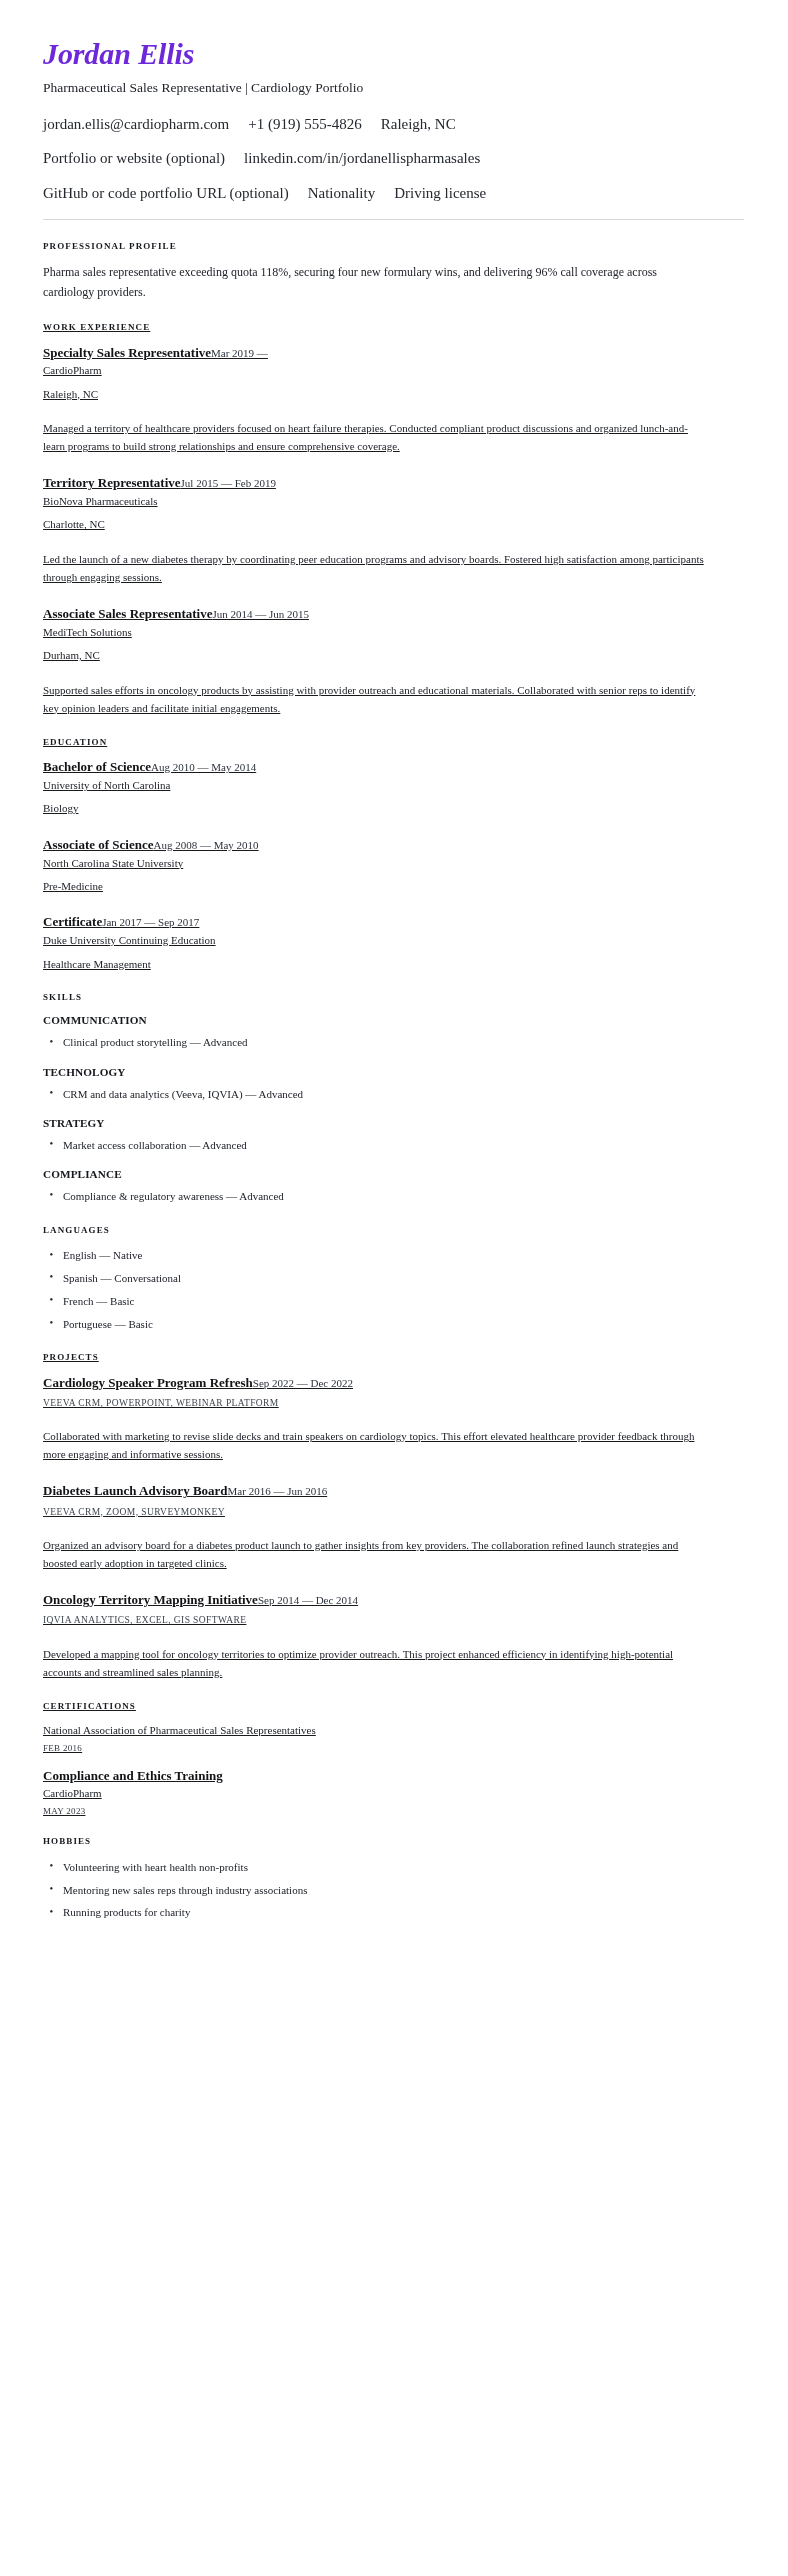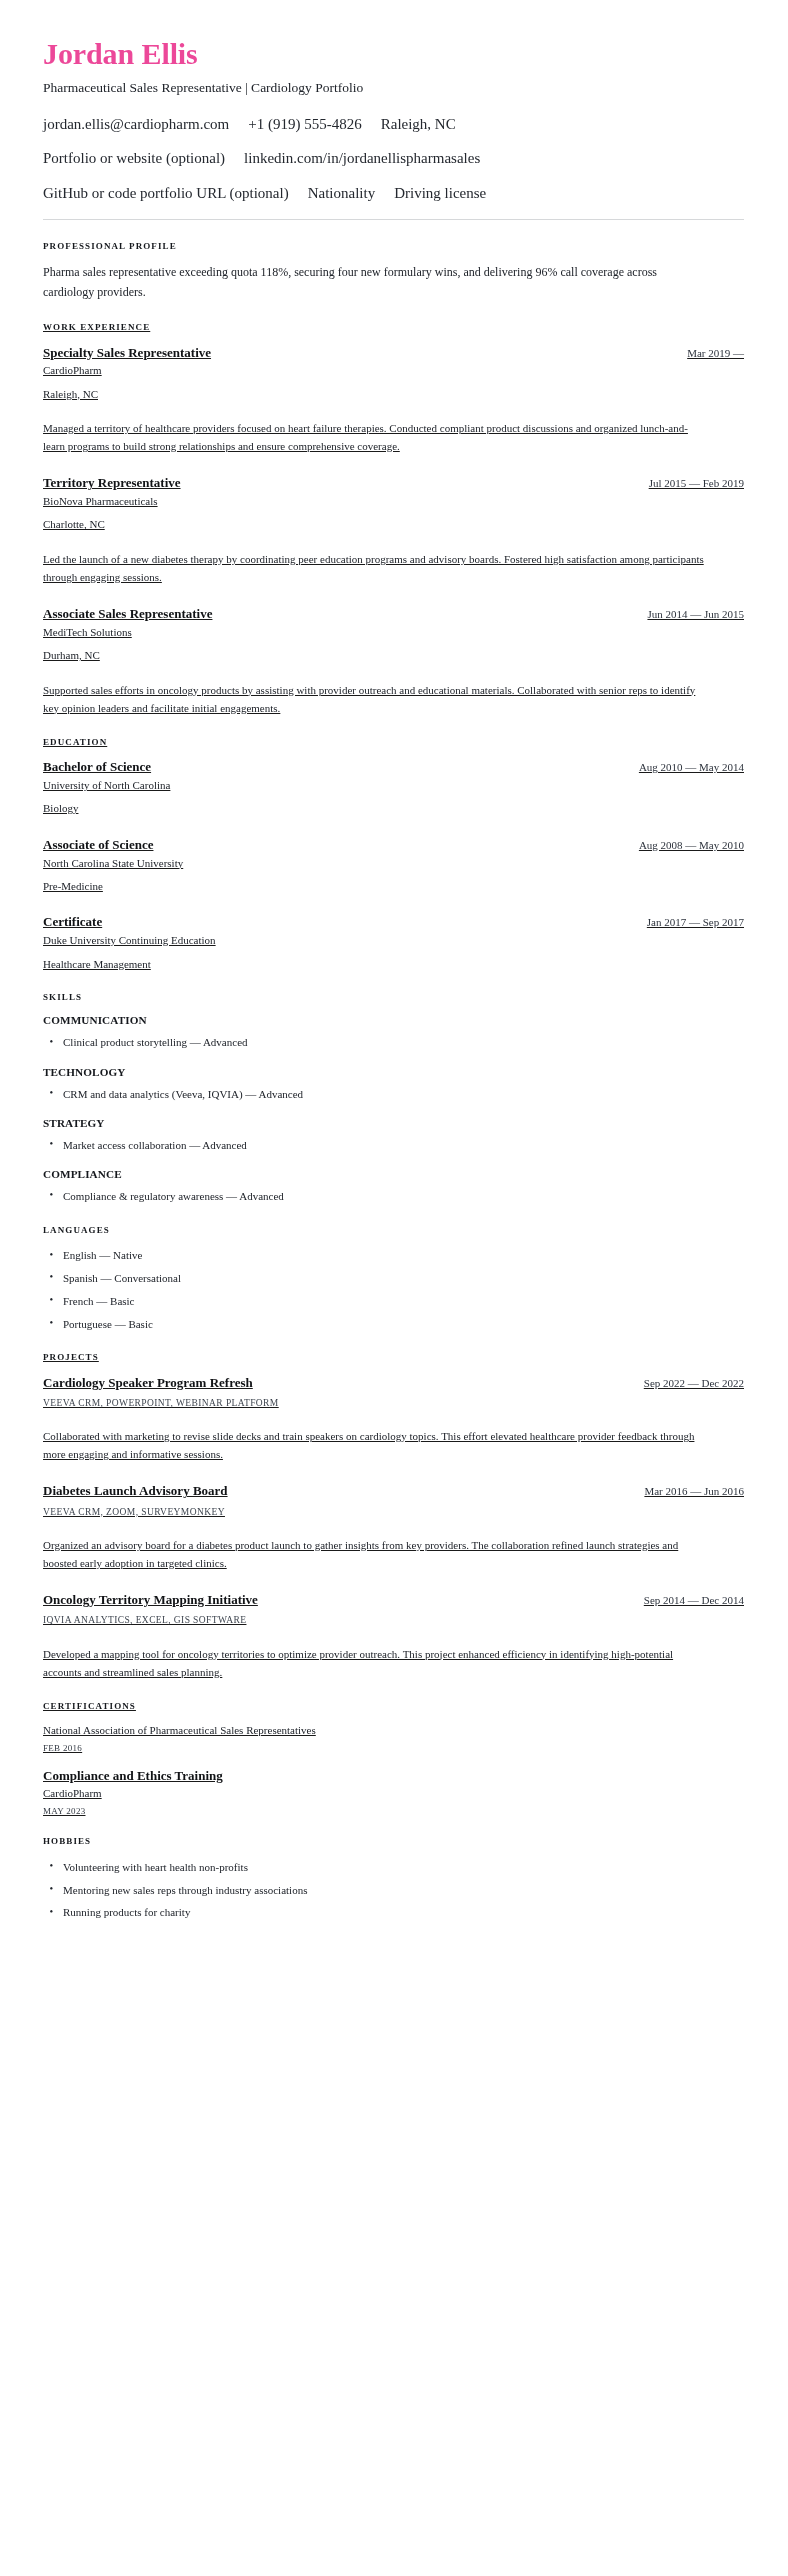--- a/index.html
+++ b/index.html
@@ -22,22 +22,23 @@
     background: #fff;
   }
   .content { width: 701px; }
 
   
   .name {
     font-size: 30px;
     font-weight: bold;
     line-height: 1.06;
     letter-spacing: -0.1px;
-    color: #ec4899;
+    color: #6d28d9;
     margin: 0 0 9.2px 0;
+    font-style: italic;
   }
   .headline {
     font-size: 13.5px;
     font-weight: normal;
     color: #20242b;
     margin: 0 0 17px 0;
     line-height: 1.3;
   }
   .contact-row {
     display: flex;
@@ -77,21 +78,20 @@
     margin: 0;
     max-width: 664px;
   }
 
   
   .entry { margin: 0 0 20px 0; }
   .entry:last-child { margin-bottom: 0; }
   .entry-head {
     display: flex;
     align-items: baseline;
-    justify-content: space-between;
   }
   .entry-title {
     font-size: 13px;
     font-weight: bold;
     color: #111316;
     line-height: 1.25;
     margin: 0;
   }
   .entry-date {
     font-size: 11px;

